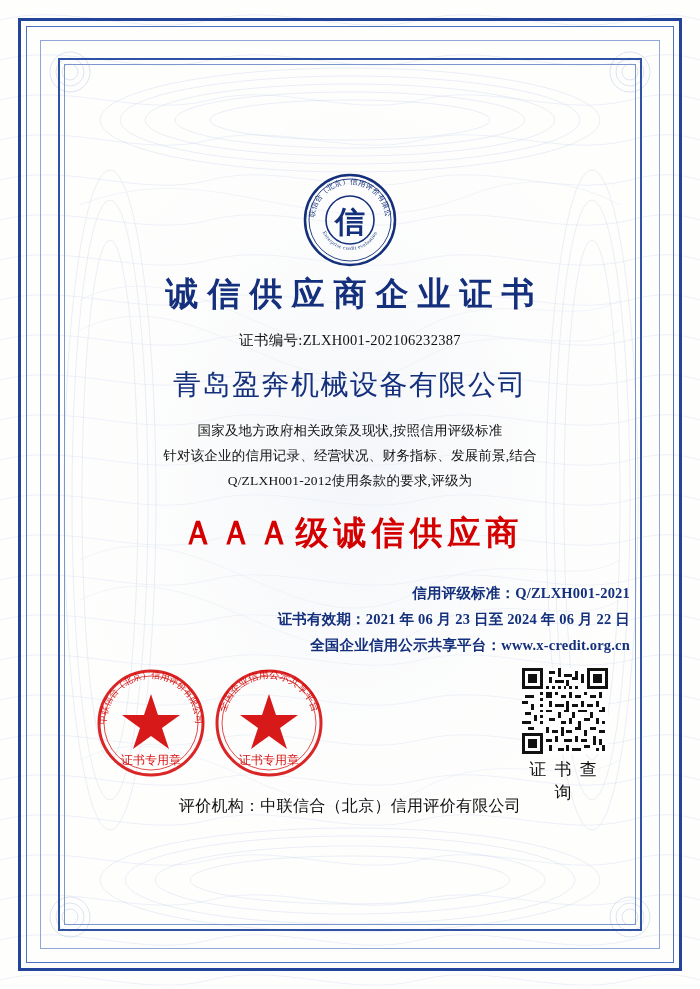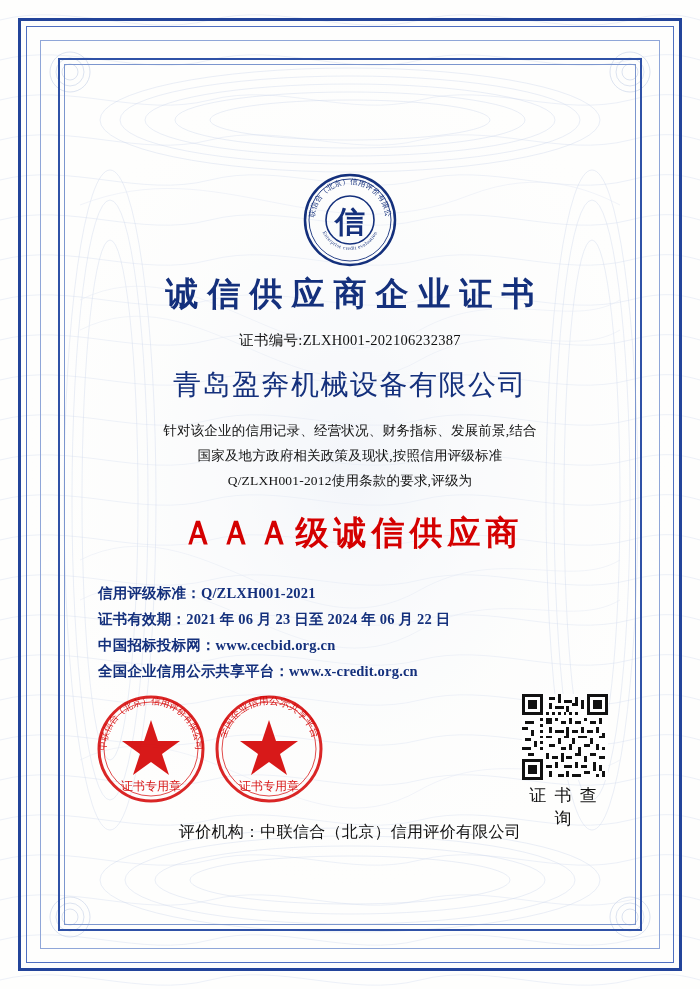--- a/index.html
+++ b/index.html
@@ -123,21 +123,21 @@
     margin-top: 18px;
     font-size: 33px;
     font-weight: bold;
     color: #d40000;
     letter-spacing: 5px;
     text-indent: 5px;
   }
 
   .details {
     margin-top: 24px;
-    text-align: left;
+    text-align: right;
     padding-left: 28px;
   }
   .details .line {
     font-size: 14.5px;
     font-weight: bold;
     color: #14307c;
     line-height: 26px;
     letter-spacing: 0.2px;
   }
 
@@ -275,31 +275,30 @@
         </text>
         <text x="48" y="60" text-anchor="middle" font-size="30" font-weight="bold" fill="#14307c" font-family="Liberation Serif, serif">信</text>
       </svg>
     </div>
 
     <div class="title-cn">诚信供应商企业证书</div>
     <div class="cert-no">证书编号:ZLXH001-202106232387</div>
     <div class="company">青岛盈奔机械设备有限公司</div>
 
     <div class="body-text">
+      <div>国家及地方政府相关政策及现状,按照信用评级标准</div>
       <div>针对该企业的信用记录、经营状况、财务指标、发展前景,结合</div>
-      <div>国家及地方政府相关政策及现状,按照信用评级标准</div>
       <div>Q/ZLXH001-2012使用条款的要求,评级为</div>
     </div>
 
     <div class="grade">ＡＡＡ级诚信供应商</div>
 
     <div class="details">
       <div class="line">信用评级标准：Q/ZLXH001-2021</div>
       <div class="line">证书有效期：2021 年 06 月 23 日至 2024 年 06 月 22 日</div>
-      <div class="line">中国招标投标网：www.cecbid.org.cn</div>
       <div class="line">全国企业信用公示共享平台：www.x-credit.org.cn</div>
     </div>
 
     <div class="stamps">
 
       <svg class="stamp stamp-1" viewBox="0 0 118 118">
         <defs>
           <path id="s1-top" d="M 14,59 A 45,45 0 0 1 104,59"></path>
         </defs>
         <circle cx="59" cy="59" r="52" fill="none" stroke="#d40000" stroke-width="3" opacity="0.85"></circle>

